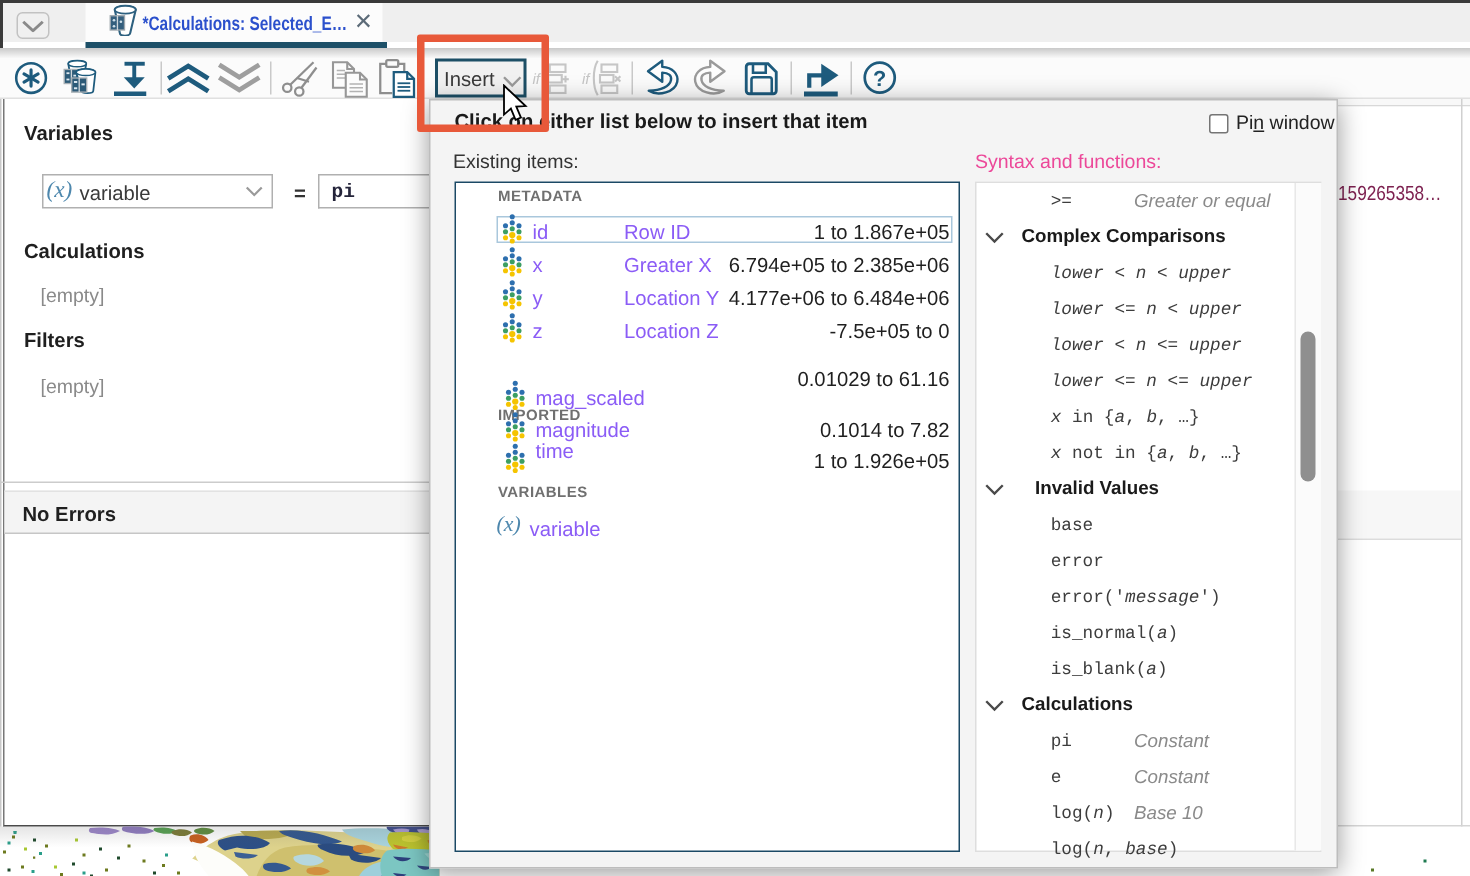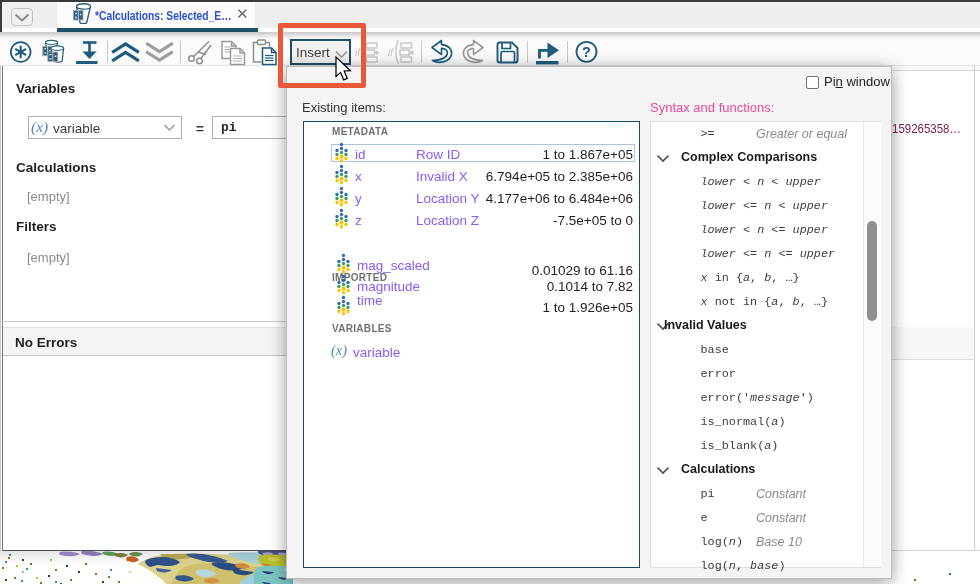--- a/index.html
+++ b/index.html
@@ -312,49 +312,50 @@
 <div class="abs" style="left:892px;top:359px;width:82px;height:1px;background:#dcdcdc;"></div>
 <div class="abs" style="left:974px;top:66px;width:1px;height:485px;background:#d0d0d0;"></div>
 <div class="abs" style="left:892px;top:550px;width:88px;height:1px;background:#d5d5d5;"></div>
 <div class="abs" style="left:892px;top:121px;font-size:13.5px;color:#7d2150;white-space:nowrap;transform:scaleX(0.85);transform-origin:0 0;">159265358…</div>
 
 <div class="abs" style="left:949px;top:573px;width:2px;height:2px;background:#1e7a50;"></div>
 <div class="abs" style="left:914px;top:579px;width:2px;height:2px;background:#5a7a28;"></div>
 
 <div class="abs" style="left:286px;top:66px;width:606px;height:513px;background:#f4f4f4;border:1px solid #bdbdbd;box-sizing:border-box;box-shadow:0 3px 16px rgba(0,0,0,0.40);"></div>
 <div id="popup" class="abs" style="left:286px;top:66px;width:606px;height:512px;">
+  <div class="abs" style="left:17px;top:7px;font-size:13.5px;font-weight:bold;color:#1a1a1a;">Click on either list below to insert that item</div>
   <div class="abs" style="left:520px;top:10px;width:13px;height:13px;background:#fff;border:1px solid #757575;border-radius:2px;box-sizing:border-box;"></div>
   <div class="abs" style="left:538px;top:8px;font-size:13px;color:#222;">Pi<u>n</u> window</div>
   <div class="abs" style="left:16px;top:34px;font-size:13px;color:#333;">Existing items:</div>
   <div class="abs" style="left:364px;top:34px;font-size:13px;color:#ec4899;">Syntax and functions:</div>
 
   <div class="abs" style="left:17px;top:55px;width:337px;height:447px;background:#fff;border:1.5px solid #1b4965;box-sizing:border-box;"></div>
 
   <div class="abs" style="left:364px;top:55px;width:231px;height:447px;background:#fff;border:1px solid #dedede;box-sizing:border-box;"></div>
 
   <div class="abs" style="left:577px;top:56px;width:17px;height:445px;background:#fbfbfb;border-left:1px solid #e8e8e8;"></div>
   <div class="abs" style="left:581px;top:155px;width:10px;height:100px;background:#8f8f8f;border-radius:5px;"></div>
 
   <div class="abs hdr" style="left:46px;top:59.5px;">METADATA</div>
   <div class="abs" style="left:45px;top:77.5px;width:303.5px;height:18px;border:1px solid #a9c7dc;box-sizing:border-box;"></div>
   <div class="abs rowname" style="left:69px;top:81px;">id</div>
   <div class="abs rowname" style="left:130px;top:81px;">Row ID</div>
   <div class="abs rowrange" style="top:81px;">1 to 1.867e+05</div>
   <div class="abs rowname" style="left:69px;top:103px;">x</div>
-  <div class="abs rowname" style="left:130px;top:103px;">Invalid X</div>
+  <div class="abs rowname" style="left:130px;top:103px;">Greater X</div>
   <div class="abs rowrange" style="top:103px;">6.794e+05 to 2.385e+06</div>
   <div class="abs rowname" style="left:69px;top:125px;">y</div>
   <div class="abs rowname" style="left:130px;top:125px;">Location Y</div>
   <div class="abs rowrange" style="top:125px;">4.177e+06 to 6.484e+06</div>
   <div class="abs rowname" style="left:69px;top:147px;">z</div>
   <div class="abs rowname" style="left:130px;top:147px;">Location Z</div>
   <div class="abs rowrange" style="top:147px;">-7.5e+05 to 0</div>
   <div class="abs hdr" style="left:46px;top:178px;margin-top:28px;">IMPORTED</div>
   <div class="abs rowname" style="left:71px;top:191.5px;">mag_scaled</div>
-  <div class="abs rowrange" style="top:197px;">0.01029 to 61.16</div>
+  <div class="abs rowrange" style="top:179px;">0.01029 to 61.16</div>
   <div class="abs rowname" style="left:71px;top:213px;">magnitude</div>
   <div class="abs rowrange" style="top:213px;">0.1014 to 7.82</div>
   <div class="abs rowname" style="left:71px;top:227px;">time</div>
   <div class="abs rowrange" style="top:234px;">1 to 1.926e+05</div>
   <div class="abs hdr" style="left:46px;top:257px;">VARIABLES</div>
   <div class="abs" style="left:45px;top:276px;font-size:14.5px;color:#4d87ad;"><i style="font-family:'Liberation Serif',serif;">(x)</i></div>
   <div class="abs rowname" style="left:67px;top:279px;">variable</div>
 
   <svg class="abs dots" style="left:48px;top:76px;">
       <use href="#dotsicon"></use>
@@ -386,21 +387,21 @@
   <div class="abs syng" style="left:395px;top:83.5px;">Complex Comparisons</div>
   <div class="abs syn" style="left:414.5px;top:108.5px;"><i>lower</i> &lt; <i>n</i> &lt; <i>upper</i></div>
   <div class="abs syn" style="left:414.5px;top:132.5px;"><i>lower</i> &lt;= <i>n</i> &lt; <i>upper</i></div>
   <div class="abs syn" style="left:414.5px;top:156.5px;"><i>lower</i> &lt; <i>n</i> &lt;= <i>upper</i></div>
   <div class="abs syn" style="left:414.5px;top:180.5px;"><i>lower</i> &lt;= <i>n</i> &lt;= <i>upper</i></div>
   <div class="abs syn" style="left:414.5px;top:204.5px;"><i>x</i> in {<i>a</i>, <i>b</i>, …}</div>
   <div class="abs syn" style="left:414.5px;top:228.5px;"><i>x</i> not in {<i>a</i>, <i>b</i>, …}</div>
   <svg class="abs" style="left:370px;top:255.5px;" width="14" height="9" viewBox="0 0 14 9">
       <polyline points="1.5,1.5 7,7 12.5,1.5" fill="none" stroke="#4a4a4a" stroke-width="1.6"></polyline>
     </svg>
-  <div class="abs syng" style="left:378px;top:251.5px;">Invalid Values</div>
+  <div class="abs syng" style="left:404px;top:251.5px;">Invalid Values</div>
   <div class="abs syn" style="left:414.5px;top:276.5px;">base</div>
   <div class="abs syn" style="left:414.5px;top:300.5px;">error</div>
   <div class="abs syn" style="left:414.5px;top:324.5px;">error('<i>message</i>')</div>
   <div class="abs syn" style="left:414.5px;top:348.5px;">is_normal(<i>a</i>)</div>
   <div class="abs syn" style="left:414.5px;top:372.5px;">is_blank(<i>a</i>)</div>
   <svg class="abs" style="left:370px;top:399.5px;" width="14" height="9" viewBox="0 0 14 9">
       <polyline points="1.5,1.5 7,7 12.5,1.5" fill="none" stroke="#4a4a4a" stroke-width="1.6"></polyline>
     </svg>
   <div class="abs syng" style="left:395px;top:395.5px;">Calculations</div>
   <div class="abs syn" style="left:414.5px;top:420.5px;">pi</div>

